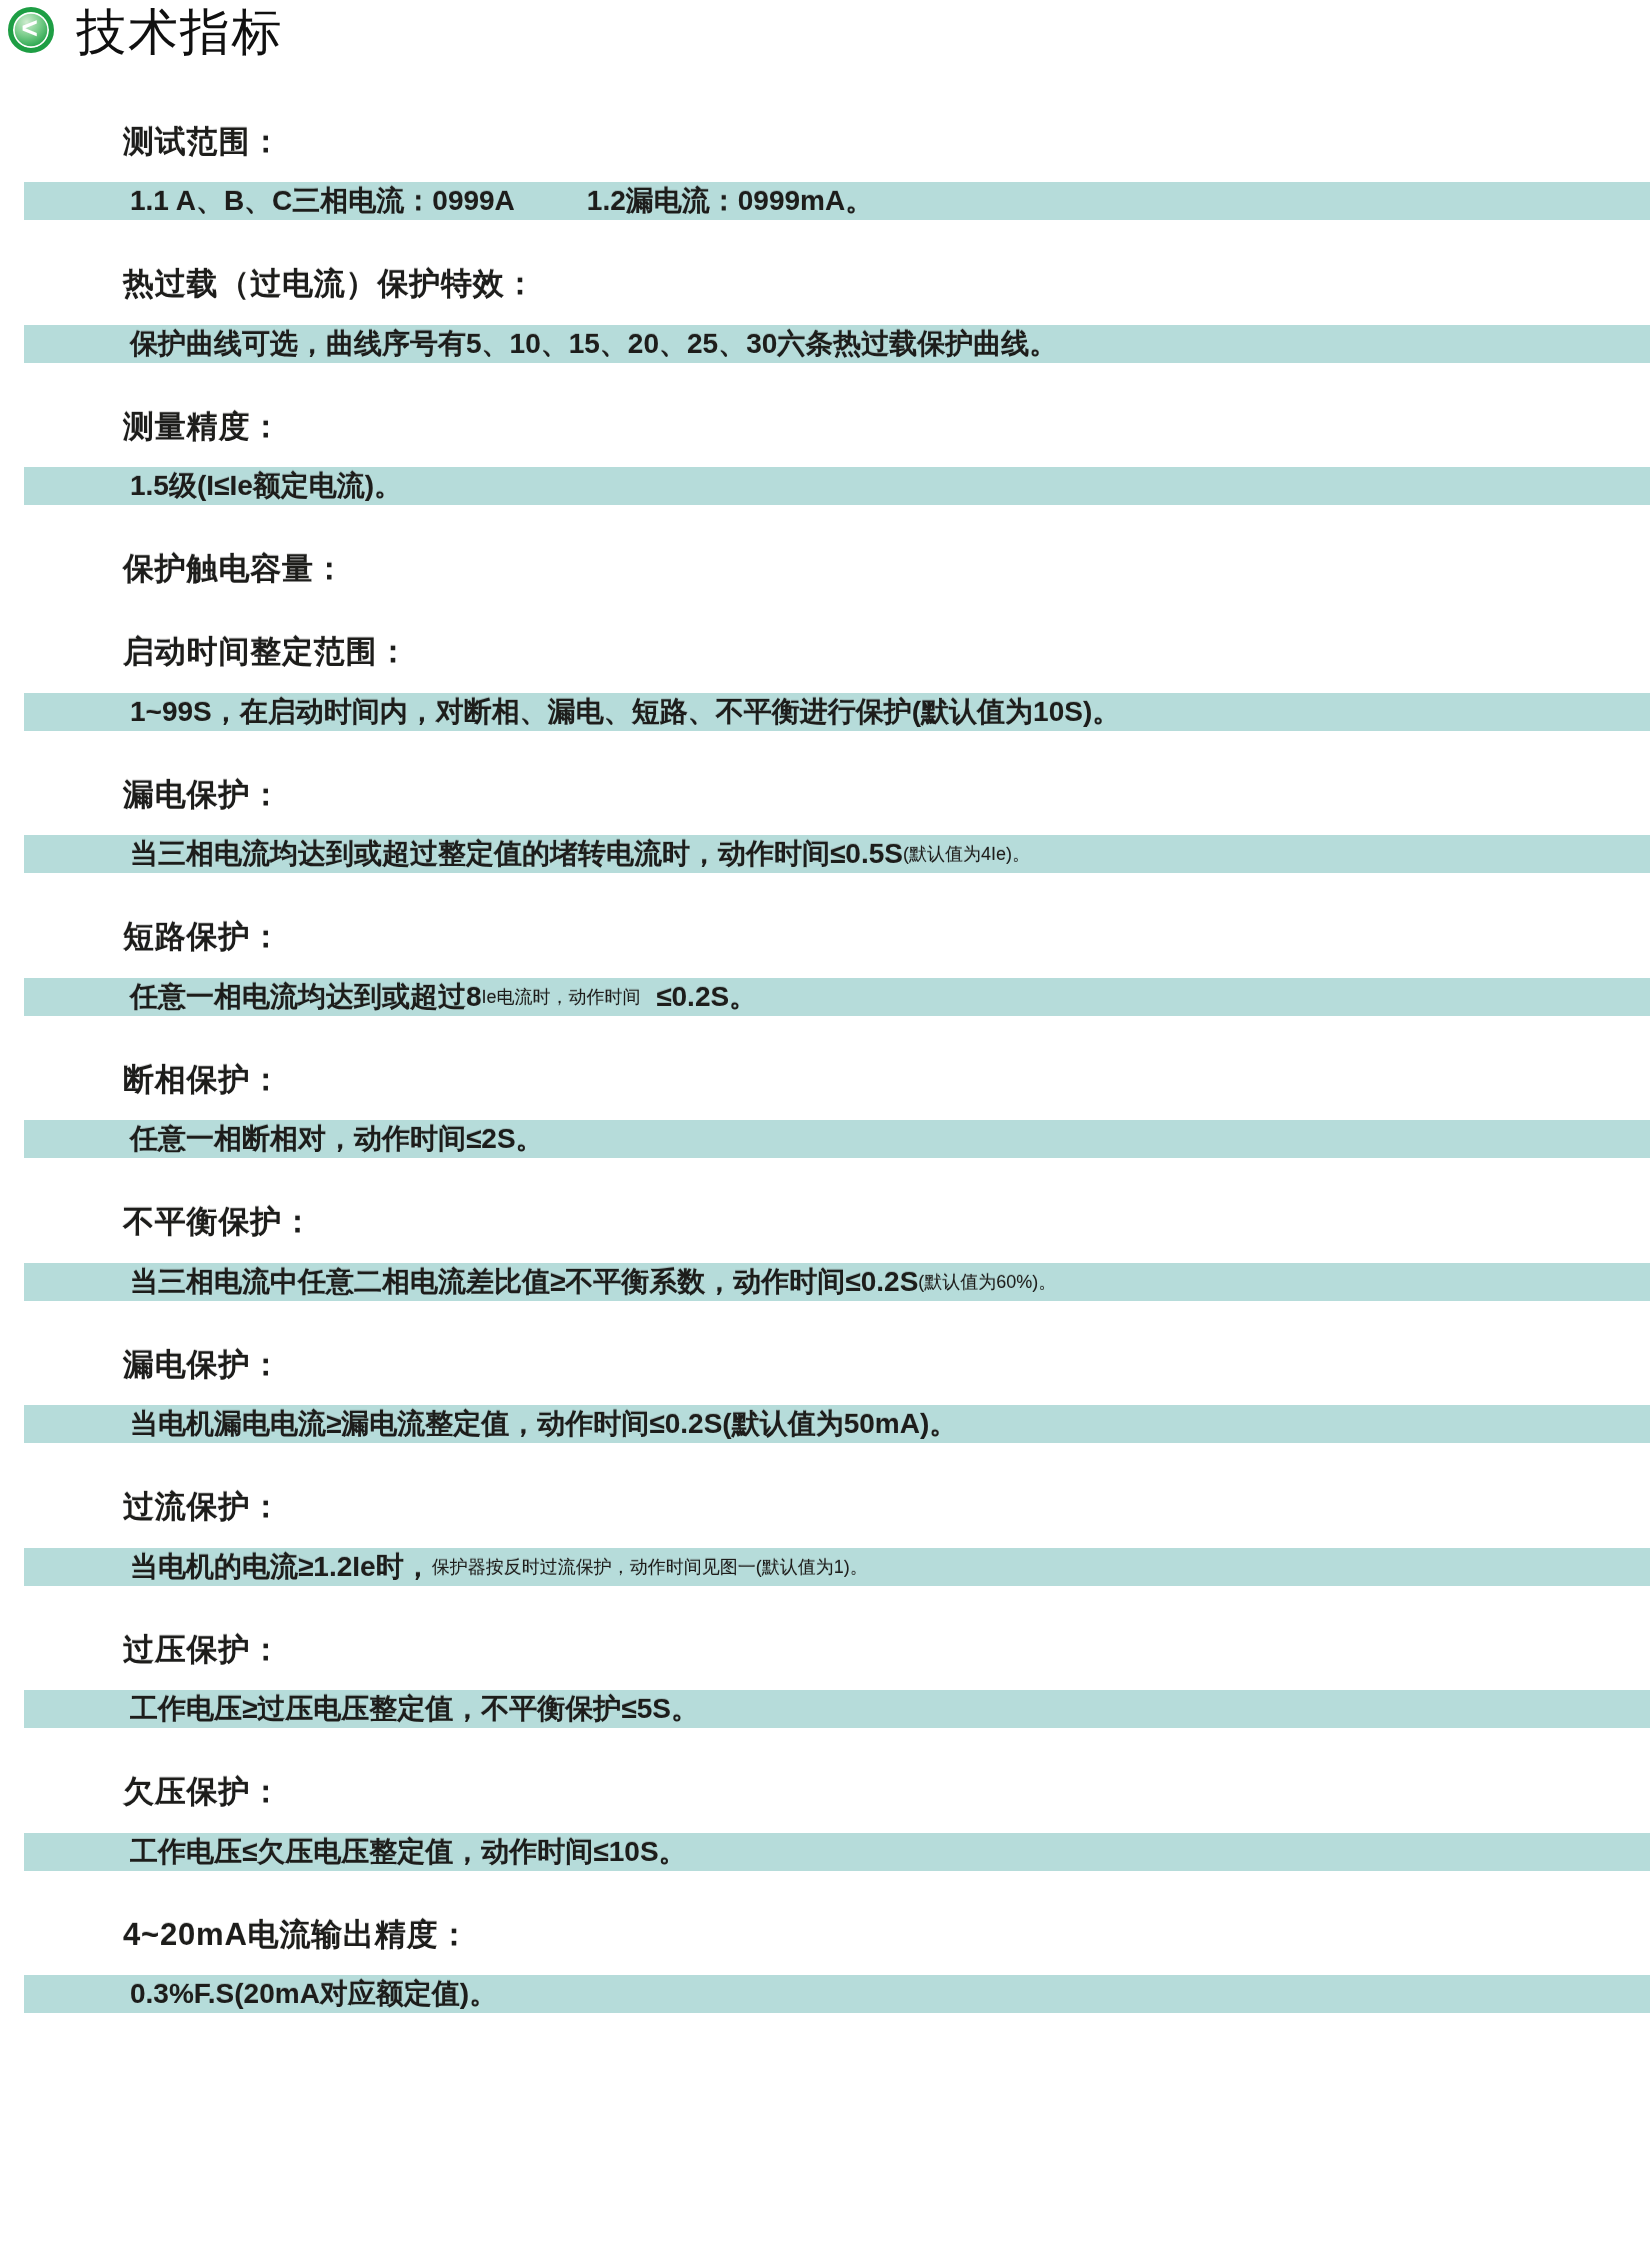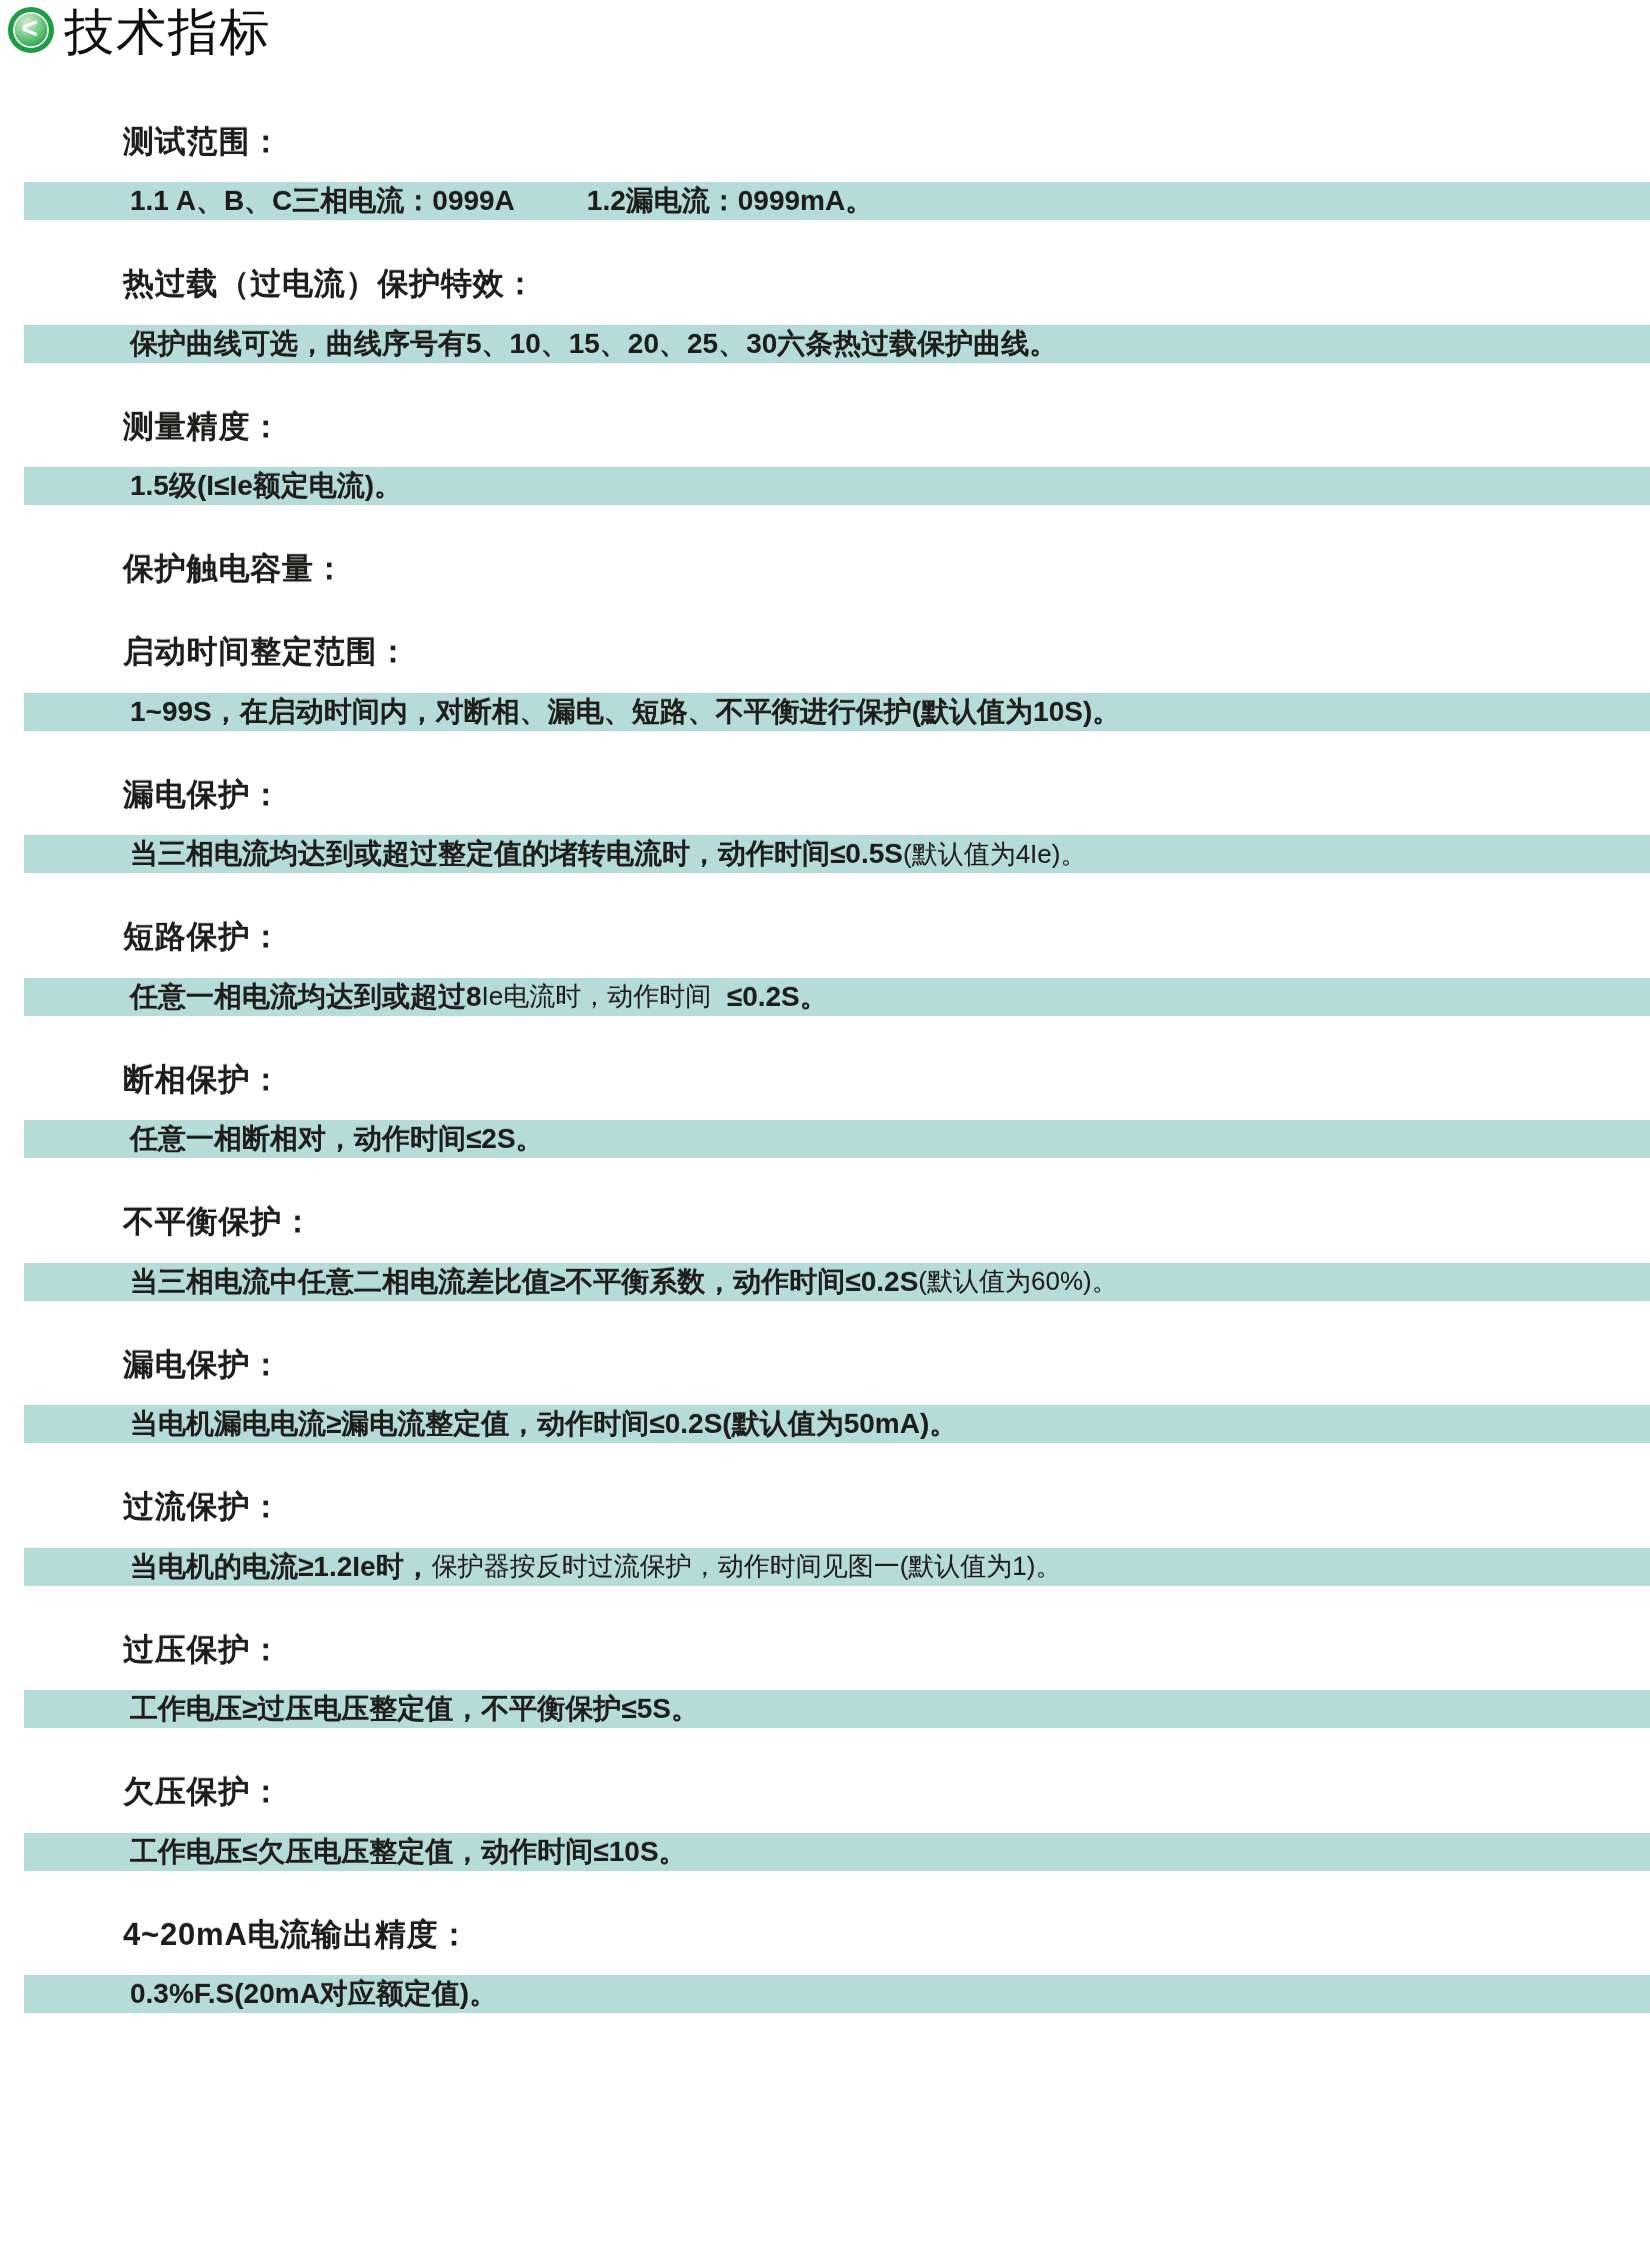--- a/index.html
+++ b/index.html
@@ -36,21 +36,21 @@
     color: #ffffff;
     font-weight: 900;
     font-size: 28px;
     line-height: 1;
     transform: translate(-1.7px, -1.7px) scaleY(1.05);
   }
   .page-title {
     font-family: "Liberation Serif", serif;
     font-size: 50px;
     line-height: 50px;
-    margin-left: 10px;
+    margin-left: 22px;
     color: var(--title, #101010);
     letter-spacing: 1.7px;
   }
   
   .sections { padding-top: 1.7px; padding-left: 24px; }
   .section-heading {
     margin: 45px 0 21.5px 99px;
     font-size: 31px;
     line-height: 38px;
     font-weight: 700;
@@ -66,21 +66,21 @@
     padding-left: 106px;
     box-sizing: border-box;
   }
   .spec-band span {
     font-size: 28px;
     font-weight: 600;
     white-space: pre-wrap;
     text-shadow: 0 -0.8px 0 rgba(90,90,90,0.25);
   }
   .spec-band span.small {
-    font-size: 26px;
+    font-size: 18px;
     font-weight: 500;
   }
   .spec-band span.gap { margin-left: 72px; }
 </style>
 </head>
 <body>
 
 <div class="page-header">
   <span class="bullet">
     <span class="lt">&lt;</span>

